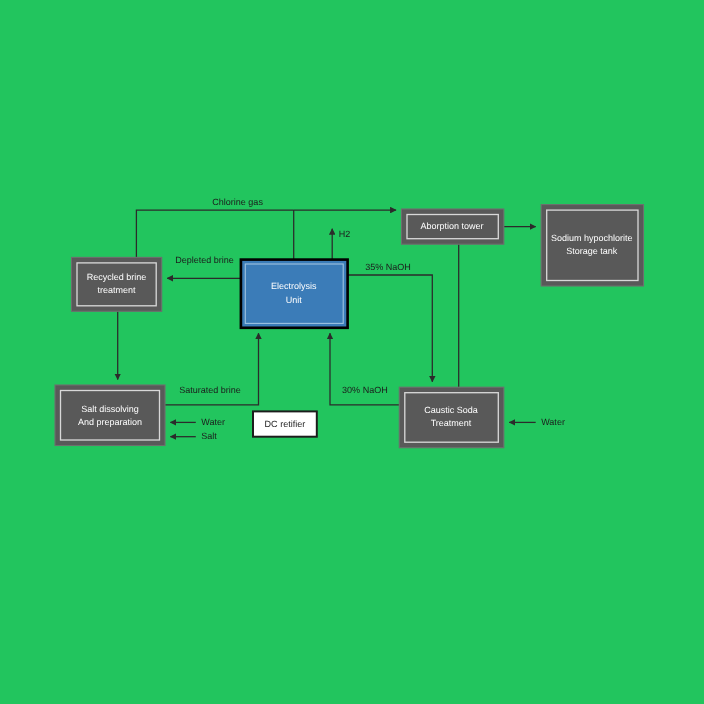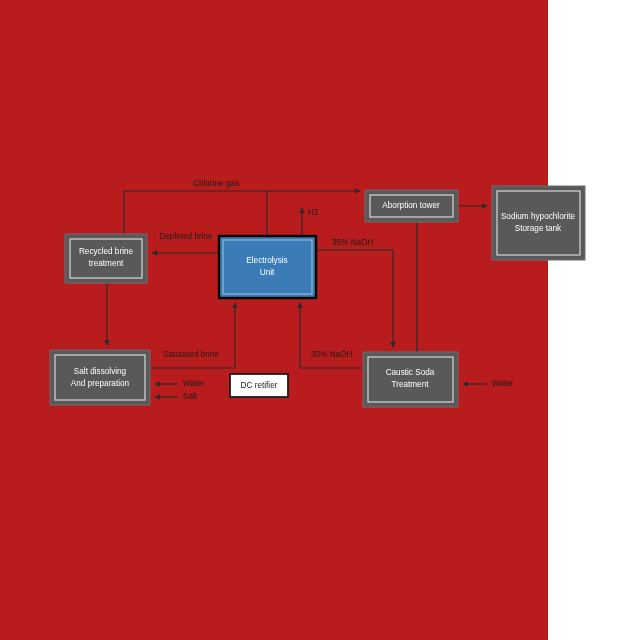--- a/index.html
+++ b/index.html
@@ -9,23 +9,23 @@
     background: #ffffff;
   }
   body {
     width: 640px;
     height: 640px;
     font-family: "Liberation Sans", sans-serif;
     overflow: hidden;
   }
   #diagram-root {
     position: relative;
-    width: 548px;
+    width: 640px;
     height: 640px;
-    background: #b91c1c;
+    background: #22c55e;
   }
   svg#flow-svg {
     display: block;
     width: 640px;
     height: 640px;
   }
   .node-fill-gray { fill: #595959; stroke: #6e6e6e; stroke-width: 1; }
   .node-fill-blue  { fill: #3b7cb8; stroke: #000000; stroke-width: 2.4; }
   .node-fill-white { fill: #ffffff; stroke: #1c1c1c; stroke-width: 1.8; }
   .node-inner-gray { fill: none; stroke: #d8d8d8; stroke-width: 1.2; }

